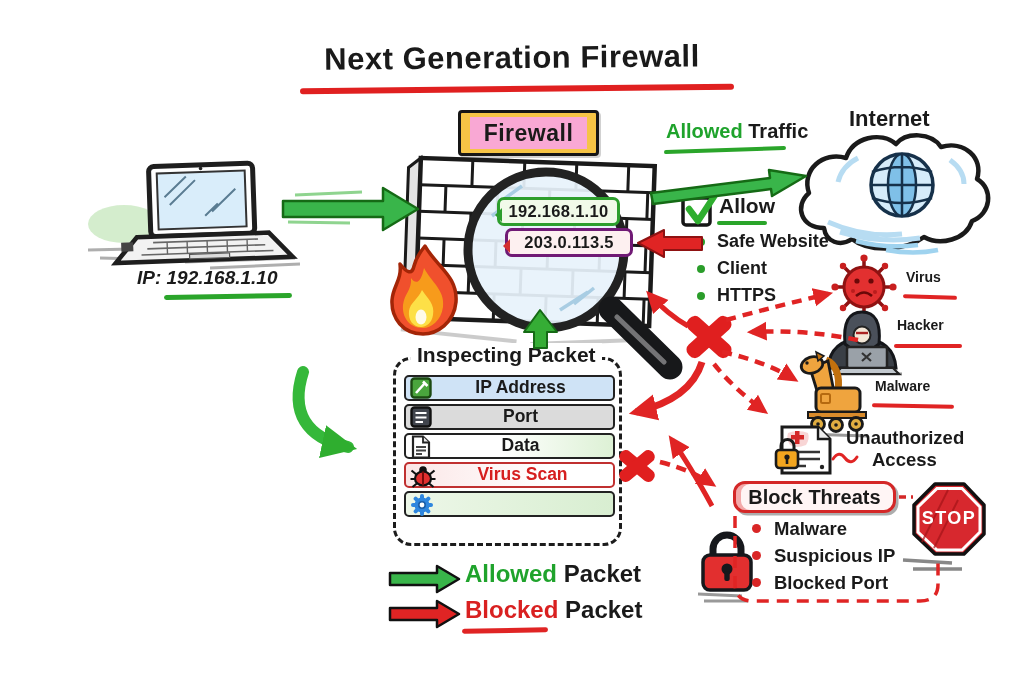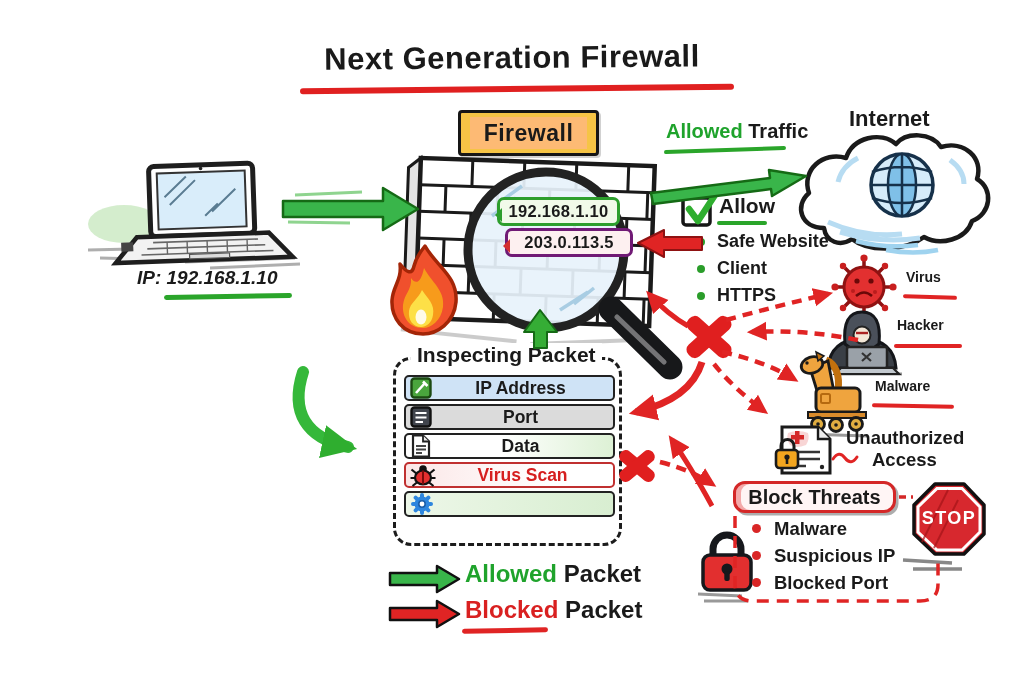--- a/index.html
+++ b/index.html
@@ -4,36 +4,36 @@
 <style>
   * { box-sizing: border-box; margin: 0; padding: 0; }
   html,body { width:1024px; height:683px; background:#fff; overflow:hidden; }
   body { font-family:"Liberation Sans","DejaVu Sans",sans-serif; font-weight:700; color:#1a1a1a; }
   .canvas { position:relative; width:1024px; height:573px; background:#fff; }
   .abs { position:absolute; }
   svg.layer { position:absolute; left:0; top:0; pointer-events:none; }
   .title { left:512px; top:40px; transform:translateX(-50%) rotate(-0.5deg); font-size:31px; letter-spacing:0.5px; white-space:nowrap; }
   .u { border-radius:3px; }
   .sign { left:458px; top:110px; width:141px; height:46px; background:#f6c445; border:3.5px solid #161616; border-radius:4px; padding:4px 9px; box-shadow:2px 2px 0 rgba(0,0,0,.18); }
-  .sign-inner { width:100%; height:100%; background:#fdba74; display:flex; align-items:center; justify-content:center; font-size:23px; letter-spacing:0.5px; }
+  .sign-inner { width:100%; height:100%; background:#f9a8d4; display:flex; align-items:center; justify-content:center; font-size:23px; letter-spacing:0.5px; }
   .tag { height:29px; border-radius:7px; display:flex; align-items:center; justify-content:center; font-size:16.5px; letter-spacing:0.3px; z-index:4; }
   .tag:before { content:''; position:absolute; left:-12px; top:8px; border:7px solid transparent; }
   .tag-green { left:497px; top:197px; width:123px; background:#f1fae9; border:3px solid #2d9e2d; }
   .tag-green:before { border-right-color:#2d9e2d; }
   .tag-red { left:505px; top:228px; width:128px; background:#fdf0f0; border:3px solid #701a75; }
   .tag-red:before { border-right-color:#d33030; }
   .two-tone span { display:inline-block; }
   .grn { color:#1fa32c; } .rd { color:#d92020; }
   .blist { left:697px; top:228px; font-size:18px; }
   .blist .li { height:27px; display:flex; align-items:center; }
   .blist .li:before { content:''; width:8px; height:8px; border-radius:50%; background:#2a9d2a; margin-right:12px; flex:none; }
   .insp-box { left:393px; top:357px; width:229px; height:189px; border:3.5px dashed #1c1c1c; border-radius:18px; }
   .insp-title { left:411px; top:343px; font-size:21px; background:#fff; padding:0 6px; white-space:nowrap; z-index:3; }
   .rows { left:404px; top:375px; width:211px; z-index:3; }
-  .prow { height:26px; margin-bottom:3px; border:2.5px solid #222; border-radius:5px; display:flex; align-items:center; padding:0 4px; }
+  .prow { height:26px; margin-bottom:3px; border:2.5px solid #222; border-radius:5px; display:flex; align-items:flex-start; padding:0 4px; }
   .prow .lbl { flex:1; text-align:center; font-size:17.5px; }
   .prow svg { flex:none; }
   .r1 { background:#cfe3f6; }
   .r2 { background:#dbdbdb; }
   .r3 { background:linear-gradient(90deg,#ffffff 45%,#ddf1d5); }
   .r4 { background:linear-gradient(90deg,#fbe7e7,#ffffff 70%); border-color:#c03030; }
   .r4 .lbl { color:#d61f1f; }
   .r5 { background:linear-gradient(90deg,#edf7e8,#d8eed1); }
   .bt-box { left:733px; top:481px; width:163px; height:32px; background:#fff5f5; border:3px solid #d42727; border-radius:12px; box-shadow:2.5px 2.5px 0 rgba(20,20,20,.35), inset 5px 0 0 rgba(224,57,57,.4); display:flex; align-items:center; justify-content:center; font-size:20px; z-index:3; }
   .btlist { left:752px; top:515px; font-size:18.5px; }

